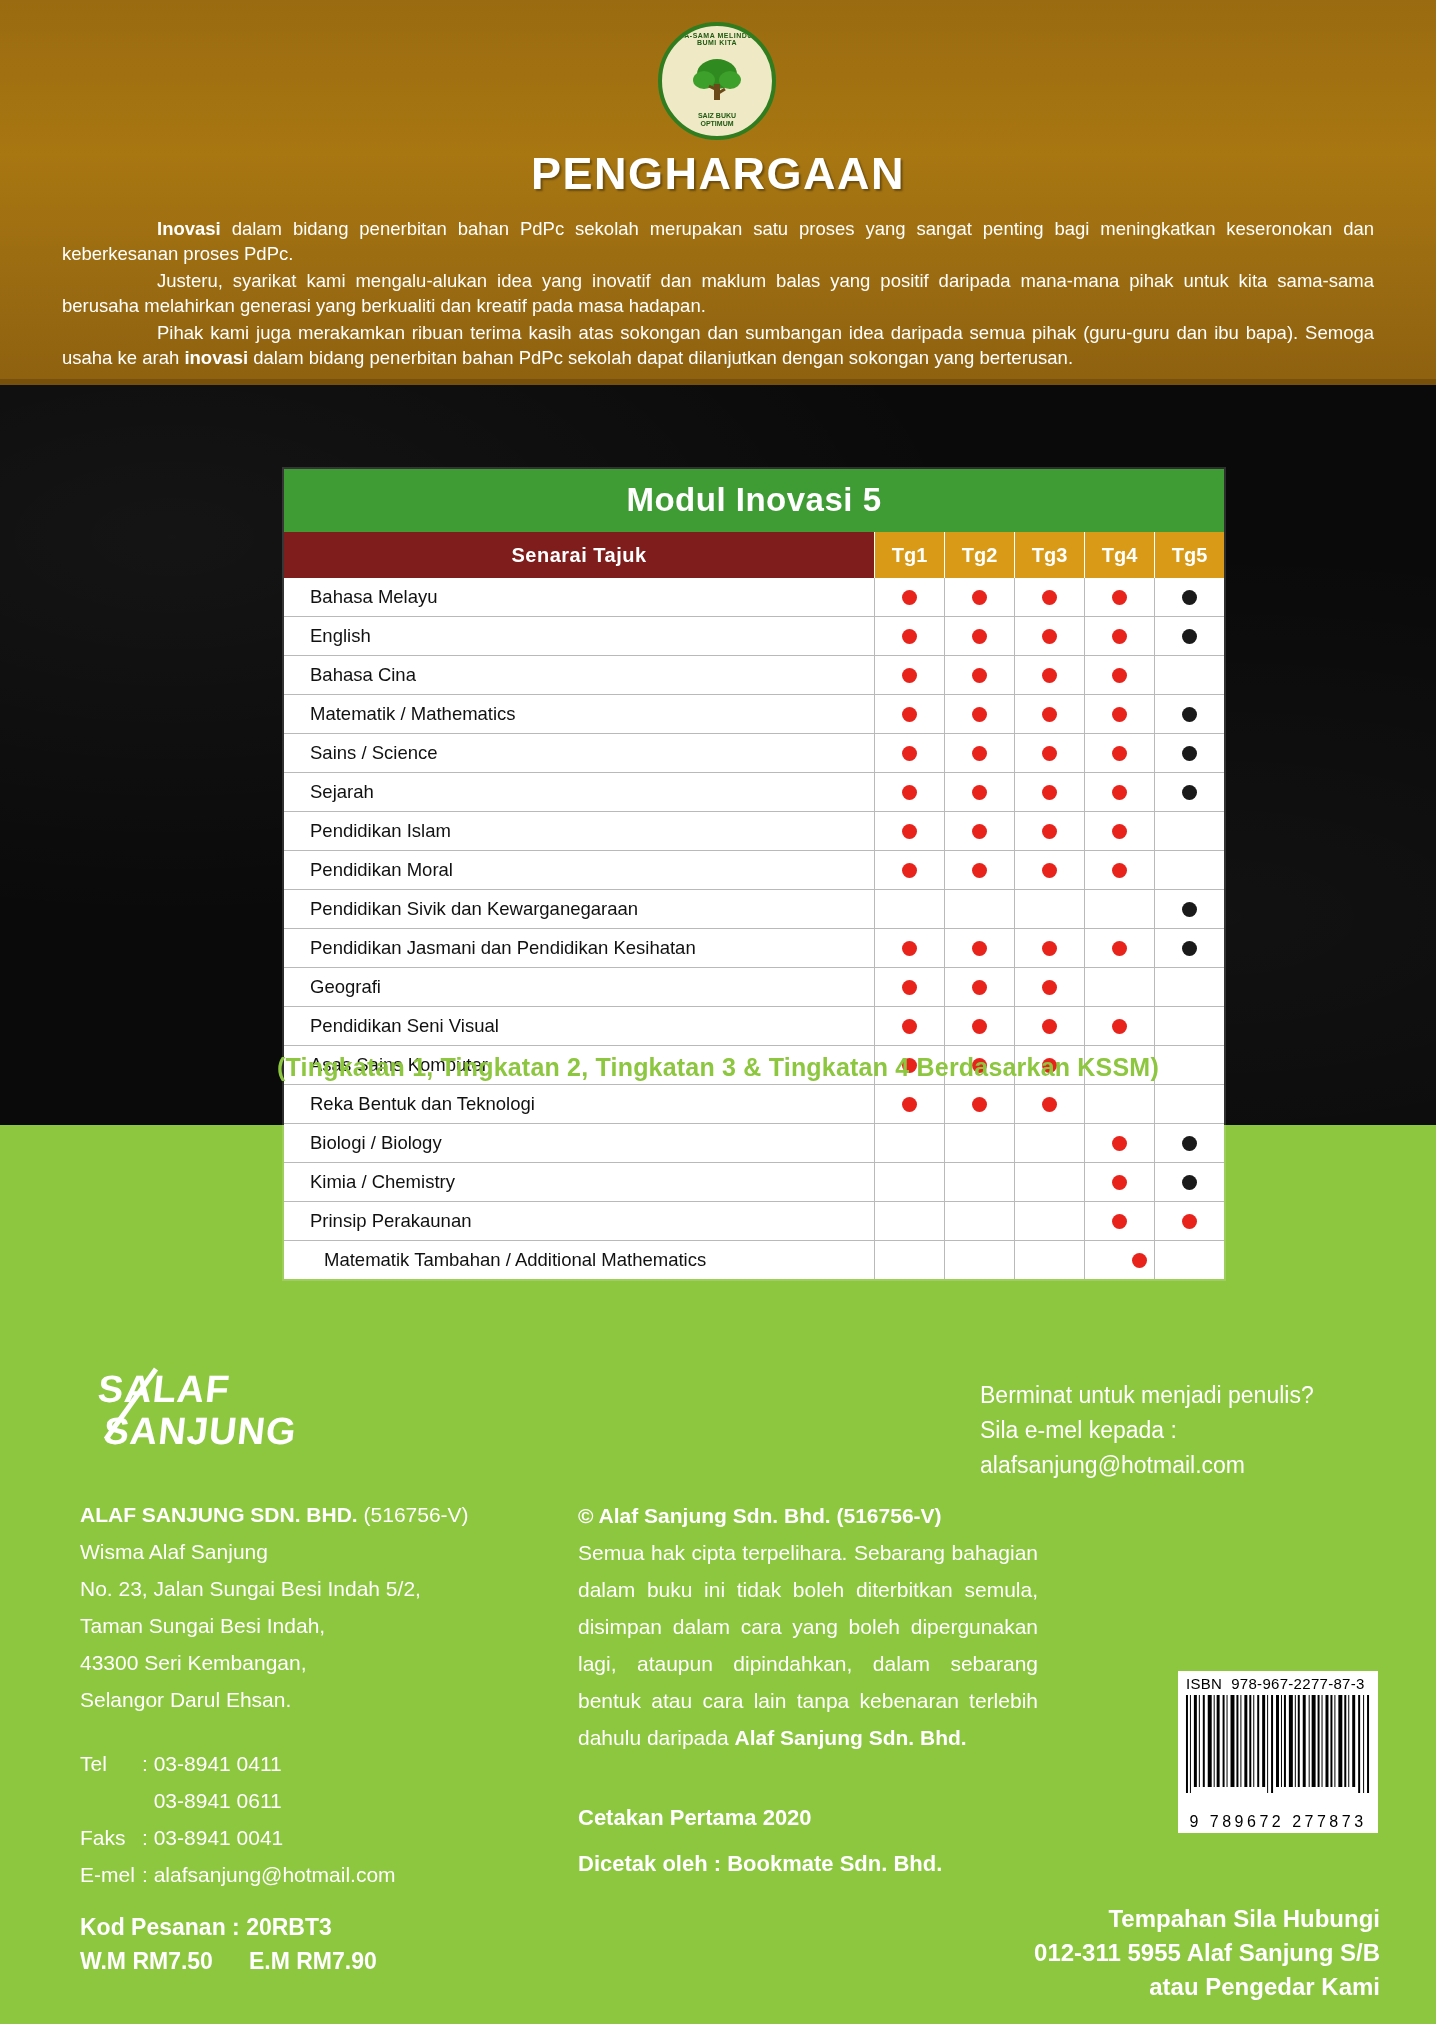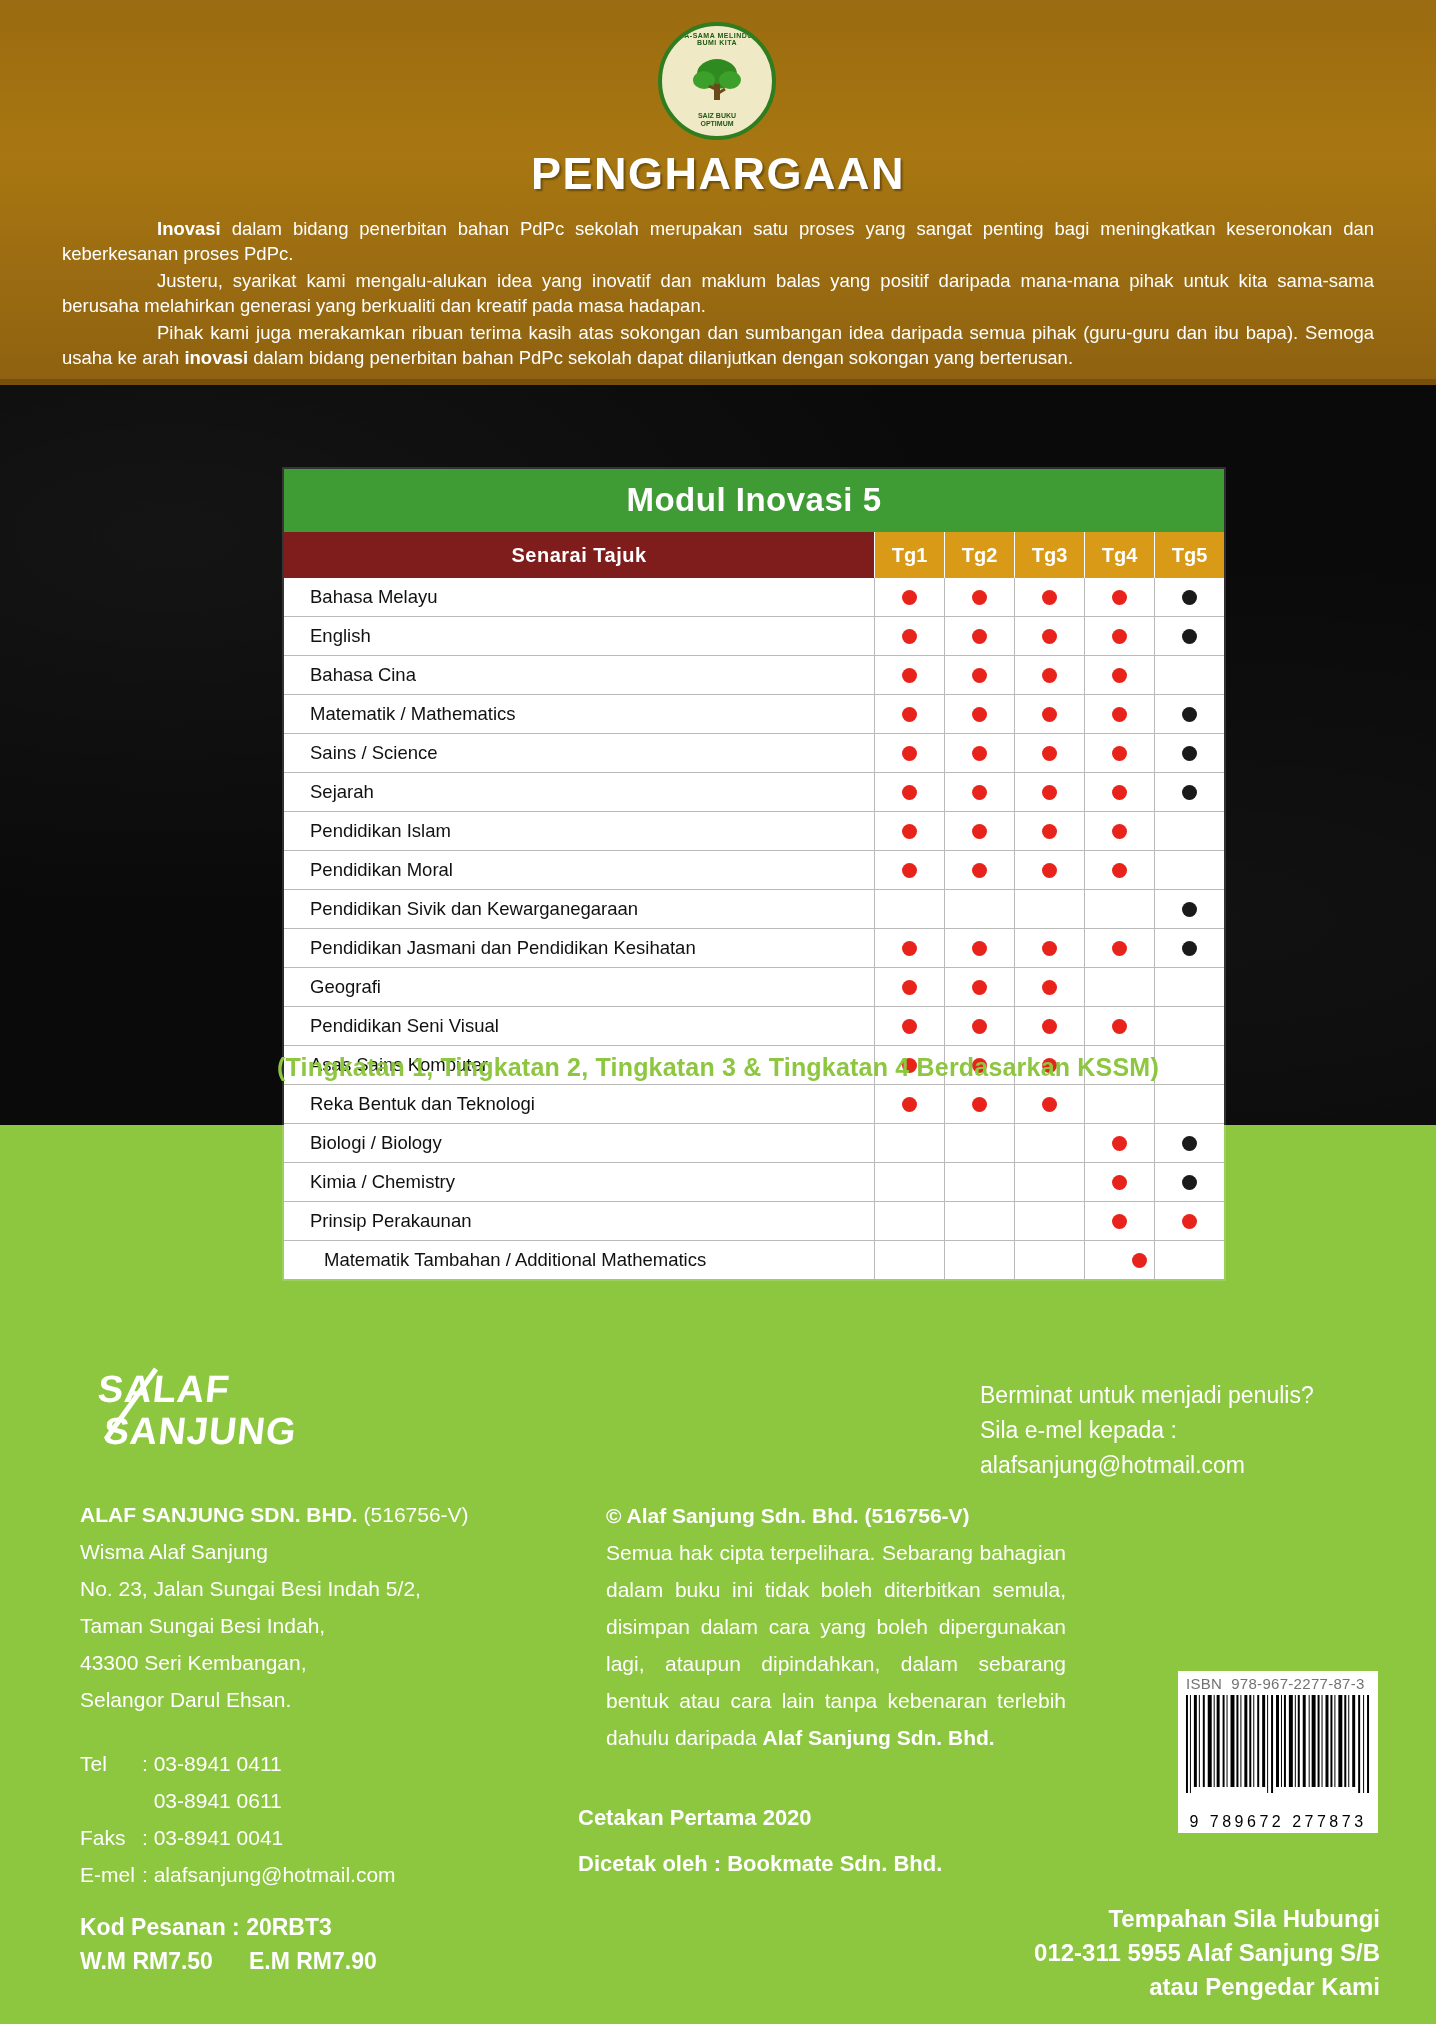--- a/index.html
+++ b/index.html
@@ -264,21 +264,20 @@
 
   
   .copy {
     position: absolute;
     left: 578px; top: 1497px;
     width: 460px;
     color: #ffffff;
     font-size: 21px;
     line-height: 37px;
     text-align: justify;
-    margin-left: 28px;
   }
   .copy .hd { font-weight: bold; display: block; }
   .copy b { font-weight: bold; }
   .copy-prints {
     position: absolute;
     left: 578px; top: 1795px;
     color: #ffffff;
     font-weight: bold;
     font-size: 22px;
     line-height: 46px;
@@ -299,21 +298,21 @@
   .isbn-box {
     position: absolute;
     left: 1178px; top: 1671px;
     width: 200px;
     background: #ffffff;
     padding: 4px 6px 2px;
     box-sizing: border-box;
   }
   .isbn-label {
     font-size: 15px;
-    color: #737373;
+    color: #000000;
     letter-spacing: .3px;
     padding-left: 2px;
     white-space: nowrap;
   }
   .barcode {
     height: 98px;
     margin-top: 3px;
     width: 100%;
   }
   .isbn-digits {

